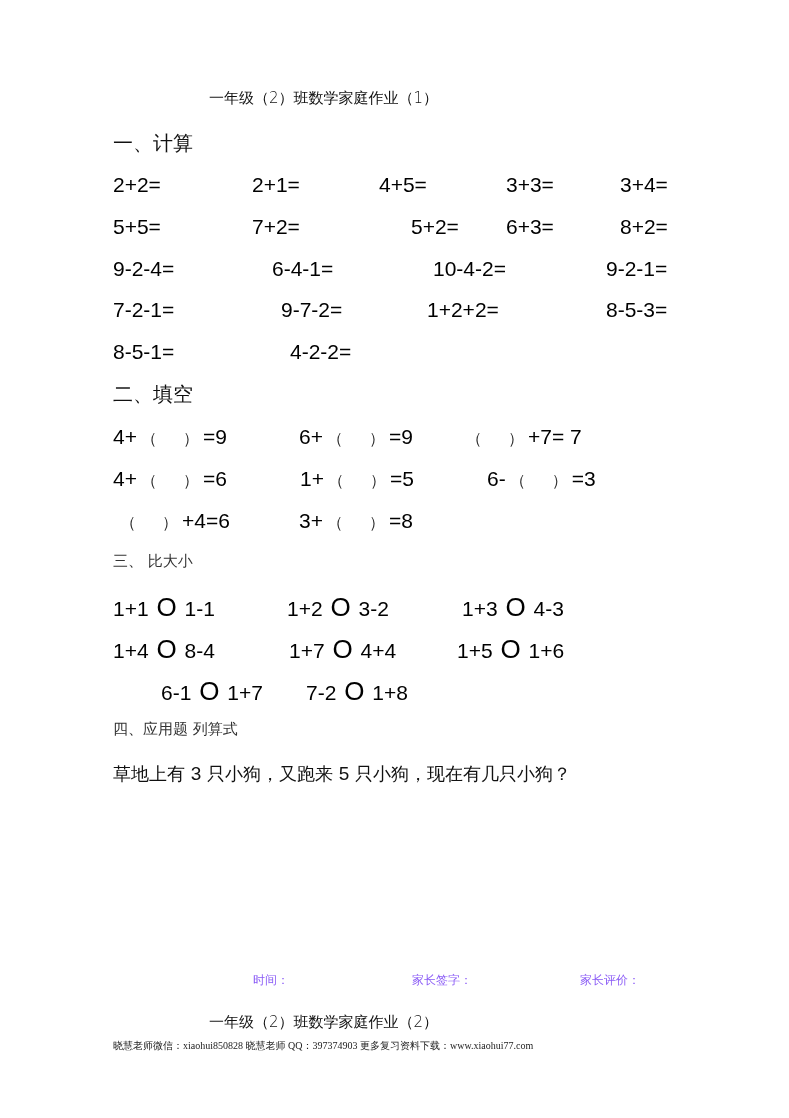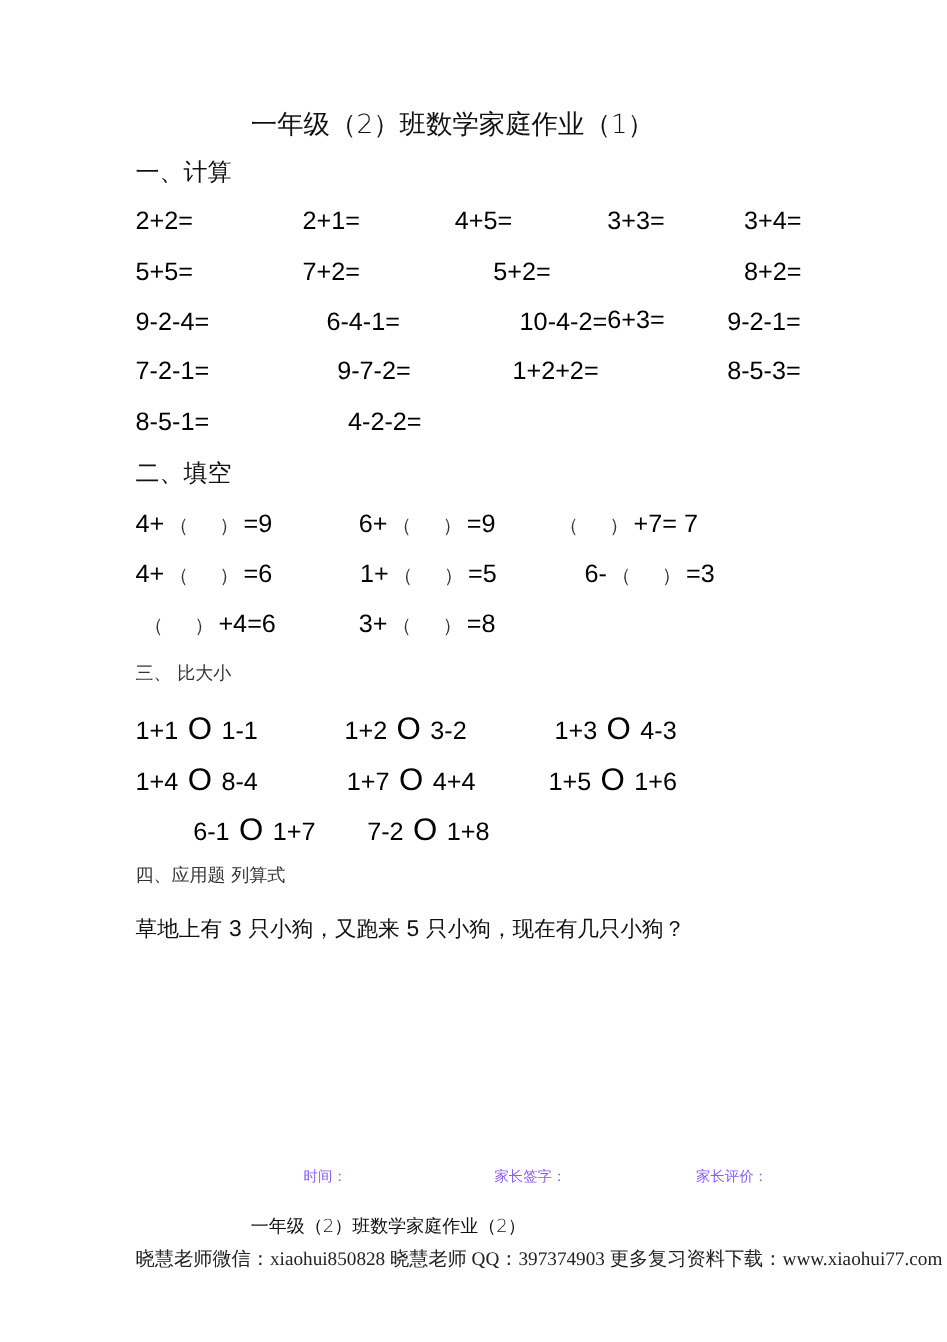--- a/index.html
+++ b/index.html
@@ -1,49 +1,49 @@
 <!DOCTYPE html>
 <html><head>
 <meta charset="utf-8">
 <style>
   html, body { margin: 0; padding: 0; background: #ffffff; }
   body { width: 789px; height: 1118px; position: relative; overflow: hidden;
          font-family: "Liberation Sans", sans-serif; color: #000; }
   .abs { position: absolute; white-space: nowrap; }
-  .title { font-family: "DejaVu Sans", sans-serif; font-size: 22px; font-weight: 300; color: #111; }
+  .title { font-family: "DejaVu Sans", sans-serif; font-size: 15px; font-weight: 300; color: #111; }
   .section { font-family: "DejaVu Sans", sans-serif; font-size: 20px; font-weight: 300; color: #111; }
   .section.small { font-size: 15px; color: #333; }
   .eq { font-family: "Liberation Sans", sans-serif; font-size: 21px; color: #000; }
   .fill { font-family: "Liberation Sans", sans-serif; font-size: 21px; }
   .paren { font-family: "DejaVu Sans", sans-serif; font-size: 16px; color: #333; padding: 0 4px; }
   .circle { font-family: "Liberation Sans", sans-serif; font-size: 26px; margin: 0 2px; }
   .problem { font-family: "DejaVu Sans", sans-serif; font-size: 18px; font-weight: 300; color: #111; }
   .problem .num { font-family: "Liberation Sans", sans-serif; font-size: 19px; }
   .footer-label { font-family: "DejaVu Sans", sans-serif; font-size: 12px; color: #8b5cf6; }
-  .watermark { font-family: "Liberation Serif", serif; font-size: 16px; color: #222; }
+  .watermark { font-family: "Liberation Serif", serif; font-size: 10px; color: #222; }
 </style>
 </head>
 <body>
 
 <div class="abs title" style="left:209px; top:89px;">一年级（2）班数学家庭作业（1）</div>
 
 <div class="abs section" style="left:113px; top:130px;">一、计算</div>
 
 <div>
 
   <div class="abs eq" style="left:113px; top:173px;">2+2=</div>
   <div class="abs eq" style="left:252px; top:173px;">2+1=</div>
   <div class="abs eq" style="left:379px; top:173px;">4+5=</div>
   <div class="abs eq" style="left:506px; top:173px;">3+3=</div>
   <div class="abs eq" style="left:620px; top:173px;">3+4=</div>
 
   <div class="abs eq" style="left:113px; top:215px;">5+5=</div>
   <div class="abs eq" style="left:252px; top:215px;">7+2=</div>
   <div class="abs eq" style="left:379px; top:215px;margin-left:32px;">5+2=</div>
-  <div class="abs eq" style="left:506px; top:215px;margin-top:40px;">6+3=</div>
+  <div class="abs eq" style="left:506px; top:215px;">6+3=</div>
   <div class="abs eq" style="left:620px; top:215px;">8+2=</div>
 
   <div class="abs eq" style="left:113px; top:257px;">9-2-4=</div>
   <div class="abs eq" style="left:272px; top:257px;">6-4-1=</div>
   <div class="abs eq" style="left:433px; top:257px;">10-4-2=</div>
   <div class="abs eq" style="left:606px; top:257px;">9-2-1=</div>
 
   <div class="abs eq" style="left:113px; top:298px;">7-2-1=</div>
   <div class="abs eq" style="left:281px; top:298px;">9-7-2=</div>
   <div class="abs eq" style="left:427px; top:298px;">1+2+2=</div>

